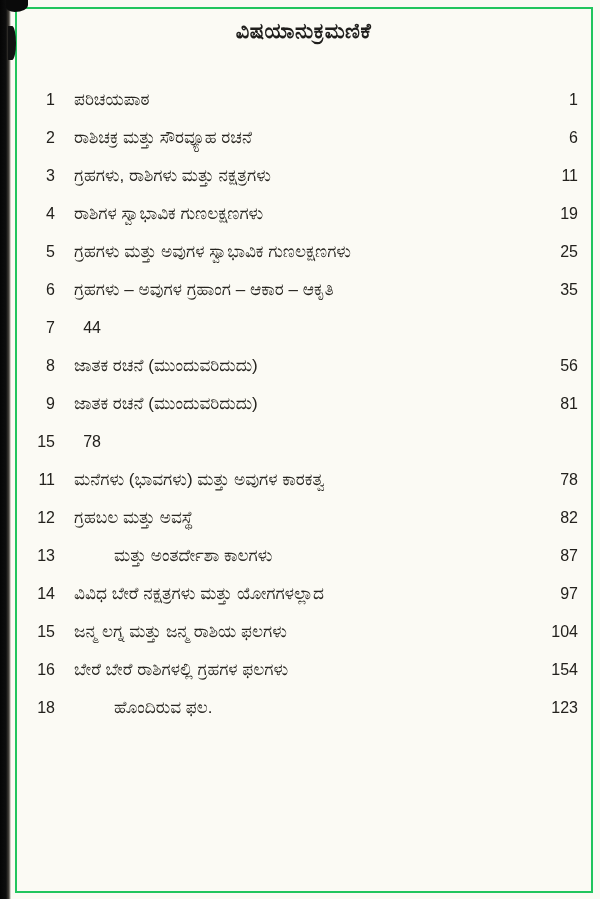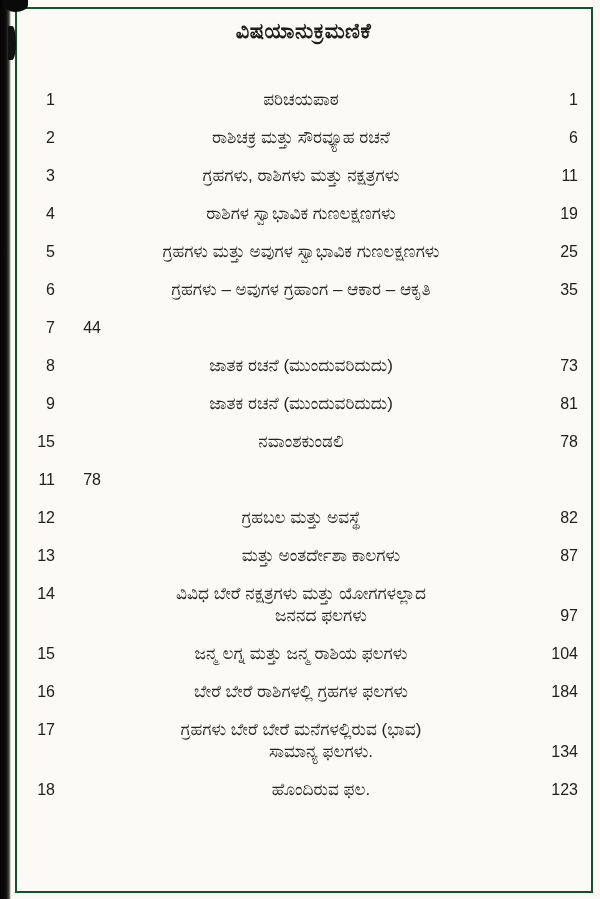--- a/index.html
+++ b/index.html
@@ -35,21 +35,21 @@
     position: absolute;
     left: 8px; top: 26px;
     width: 8px; height: 34px;
     background: #111;
     border-radius: 0 50% 50% 0;
     z-index: 4;
   }
   .page-frame {
     position: absolute;
     left: 15px; top: 7px; right: 7px; bottom: 6px;
-    border: 2px solid #14532d;
+    border: 2px solid #22c55e;
     padding: 8px 13px 8px 12px;
     z-index: 2;
   }
   .title {
     text-align: center;
     font-size: 21px;
     font-weight: bold;
     color: #1f1e1c;
     letter-spacing: 0.5px;
     margin-top: 2px;
@@ -71,21 +71,20 @@
     flex: 0 0 30px;
     text-align: right;
     padding-right: 4px;
     font-size: 16px;
     color: #23211d;
   }
   .text {
     flex: 1;
     padding-left: 15px;
     padding-right: 8px;
-    text-align: center;
   }
   .text .cont {
     padding-left: 40px;
   }
   .pg {
     flex: 0 0 42px;
     text-align: right;
     align-self: flex-end;
     font-size: 16px;
     color: #23211d;
@@ -153,41 +152,41 @@
   <div class="row">
     <span class="num">7</span>
     <span class="pg">44</span>
   </div>
 
   <div class="row">
     <span class="num">8</span>
     <span class="text">
             <div>ಜಾತಕ ರಚನೆ (ಮುಂದುವರಿದುದು)</div>
           </span>
-    <span class="pg">73</span>
+    <span class="pg">56</span>
   </div>
 
   <div class="row">
     <span class="num">9</span>
     <span class="text">
             <div>ಜಾತಕ ರಚನೆ (ಮುಂದುವರಿದುದು)</div>
           </span>
     <span class="pg">81</span>
   </div>
 
   <div class="row">
     <span class="num">15</span>
-    <span class="text">
-            <div>ನವಾಂಶಕುಂಡಲಿ</div>
-          </span>
     <span class="pg">78</span>
   </div>
 
   <div class="row">
     <span class="num">11</span>
+    <span class="text">
+            <div>ಮನೆಗಳು (ಭಾವಗಳು) ಮತ್ತು ಅವುಗಳ ಕಾರಕತ್ವ</div>
+          </span>
     <span class="pg">78</span>
   </div>
 
   <div class="row">
     <span class="num">12</span>
     <span class="text">
             <div>ಗ್ರಹಬಲ ಮತ್ತು ಅವಸ್ಥೆ</div>
           </span>
     <span class="pg">82</span>
   </div>
@@ -197,49 +196,40 @@
     <span class="text">
             <div class="cont">ಮತ್ತು ಅಂತರ್ದೇಶಾ ಕಾಲಗಳು</div>
           </span>
     <span class="pg">87</span>
   </div>
 
   <div class="row">
     <span class="num">14</span>
     <span class="text">
             <div>ವಿವಿಧ ಬೇರೆ ನಕ್ಷತ್ರಗಳು ಮತ್ತು ಯೋಗಗಳಲ್ಲಾದ</div>
-            <div class="cont">ಜನನದ ಫಲಗಳು</div>
           </span>
     <span class="pg">97</span>
   </div>
 
   <div class="row">
     <span class="num">15</span>
     <span class="text">
             <div>ಜನ್ಮ ಲಗ್ನ ಮತ್ತು ಜನ್ಮ ರಾಶಿಯ ಫಲಗಳು</div>
           </span>
     <span class="pg">104</span>
   </div>
 
   <div class="row">
     <span class="num">16</span>
     <span class="text">
             <div>ಬೇರೆ ಬೇರೆ ರಾಶಿಗಳಲ್ಲಿ ಗ್ರಹಗಳ ಫಲಗಳು</div>
           </span>
-    <span class="pg">184</span>
-  </div>
-
-  <div class="row">
-    <span class="num">17</span>
-    <span class="text">
-            <div>ಗ್ರಹಗಳು ಬೇರೆ ಬೇರೆ ಮನೆಗಳಲ್ಲಿರುವ (ಭಾವ)</div>
-            <div class="cont">ಸಾಮಾನ್ಯ ಫಲಗಳು.</div>
-          </span>
-    <span class="pg">134</span>
-  </div>
+    <span class="pg">154</span>
+  </div>
+
 
   <div class="row">
     <span class="num">18</span>
     <span class="text">
             <div class="cont">ಹೊಂದಿರುವ ಫಲ.</div>
           </span>
     <span class="pg">123</span>
   </div>
 </div>
   </div>

